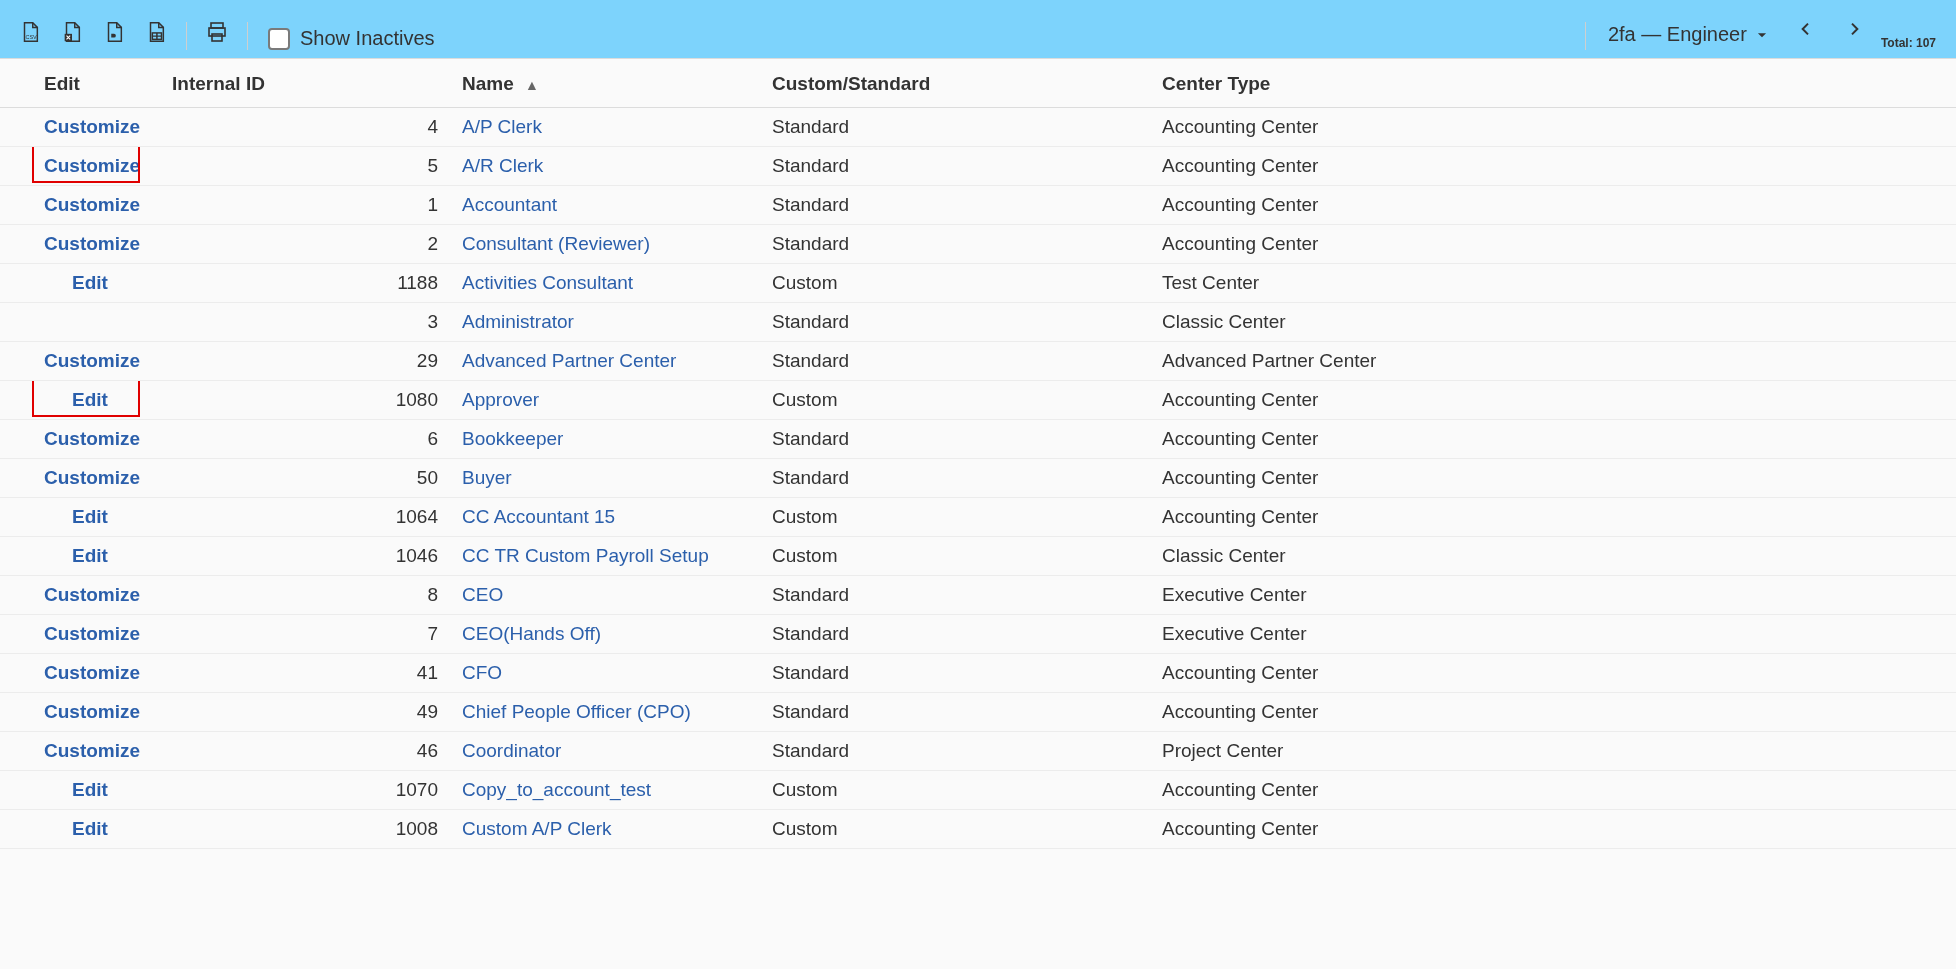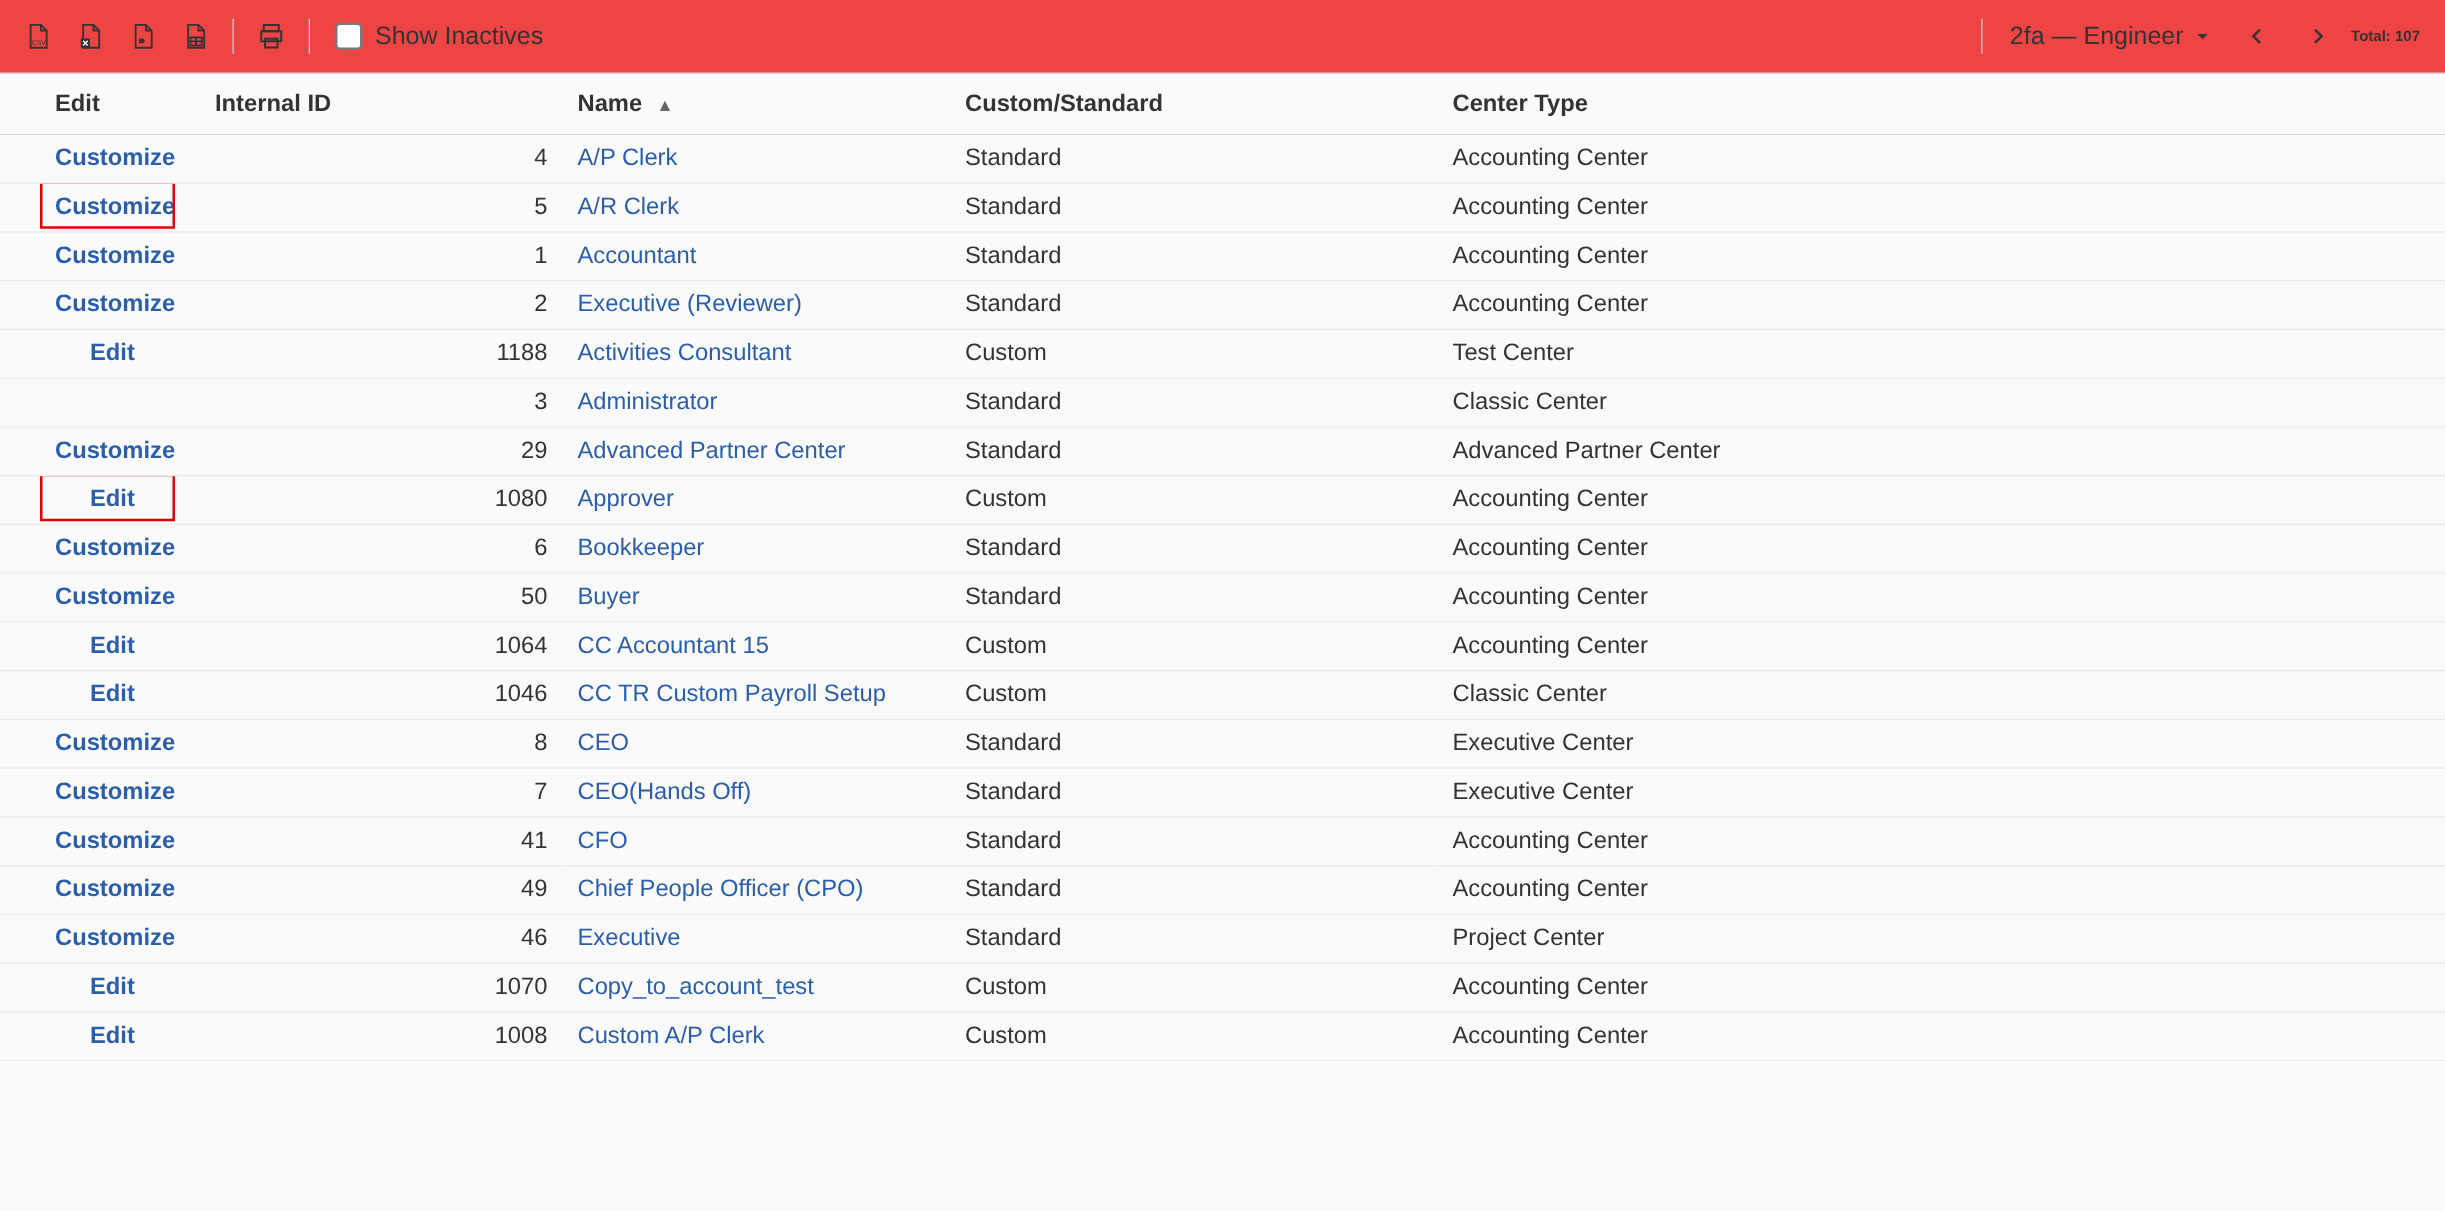--- a/index.html
+++ b/index.html
@@ -5,23 +5,23 @@
   * { box-sizing: border-box; }
   body {
     margin: 0;
     font-family: "Helvetica Neue", Helvetica, Arial, sans-serif;
     font-size: 18px;
     color: #262626;
     background: #fafafa;
   }
   .toolbar {
     display: flex;
-    align-items: center;
+    align-items: flex-end;
     padding: 8px 12px;
-    background: #ef4444;
+    background: #7dd3fc;
     border-bottom: 1px solid #dcdcdc;
     gap: 6px;
   }
   .toolbar .icon-btn {
     width: 36px;
     height: 36px;
     display: flex;
     align-items: center;
     justify-content: center;
     cursor: pointer;
@@ -220,21 +220,21 @@
         <tr>
           <td class="col-edit rel"><span class="link">Customize</span></td>
           <td class="right">1</td>
           <td><span class="link">Accountant</span></td>
           <td>Standard</td>
           <td>Accounting Center</td>
         </tr>
         <tr>
           <td class="col-edit rel"><span class="link">Customize</span></td>
           <td class="right">2</td>
-          <td><span class="link">Executive (Reviewer)</span></td>
+          <td><span class="link">Consultant (Reviewer)</span></td>
           <td>Standard</td>
           <td>Accounting Center</td>
         </tr>
         <tr>
           <td class="col-edit rel indent"><span class="link">Edit</span></td>
           <td class="right">1188</td>
           <td><span class="link">Activities Consultant</span></td>
           <td>Custom</td>
           <td>Test Center</td>
         </tr>
@@ -311,21 +311,21 @@
         <tr>
           <td class="col-edit rel"><span class="link">Customize</span></td>
           <td class="right">49</td>
           <td><span class="link">Chief People Officer (CPO)</span></td>
           <td>Standard</td>
           <td>Accounting Center</td>
         </tr>
         <tr>
           <td class="col-edit rel"><span class="link">Customize</span></td>
           <td class="right">46</td>
-          <td><span class="link">Executive</span></td>
+          <td><span class="link">Coordinator</span></td>
           <td>Standard</td>
           <td>Project Center</td>
         </tr>
         <tr>
           <td class="col-edit rel indent"><span class="link">Edit</span></td>
           <td class="right">1070</td>
           <td><span class="link">Copy_to_account_test</span></td>
           <td>Custom</td>
           <td>Accounting Center</td>
         </tr>

